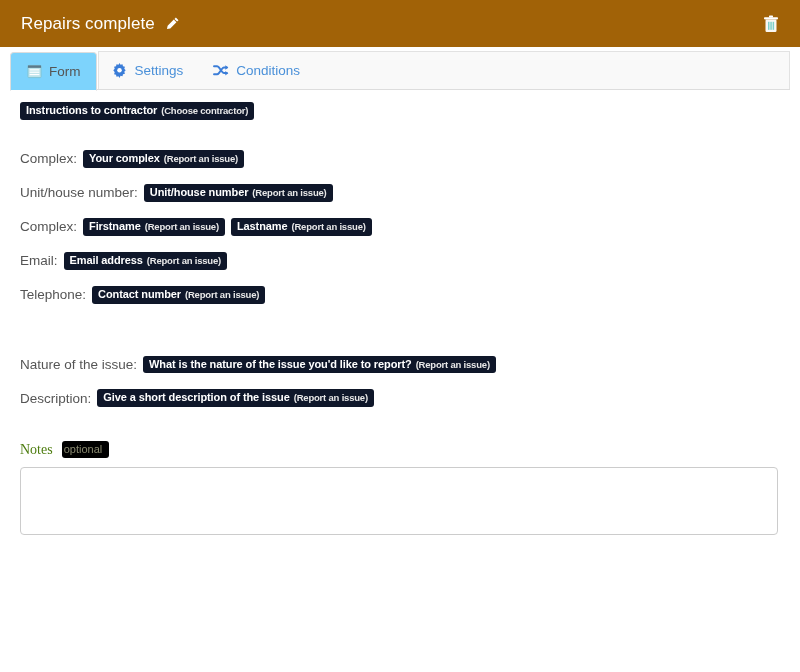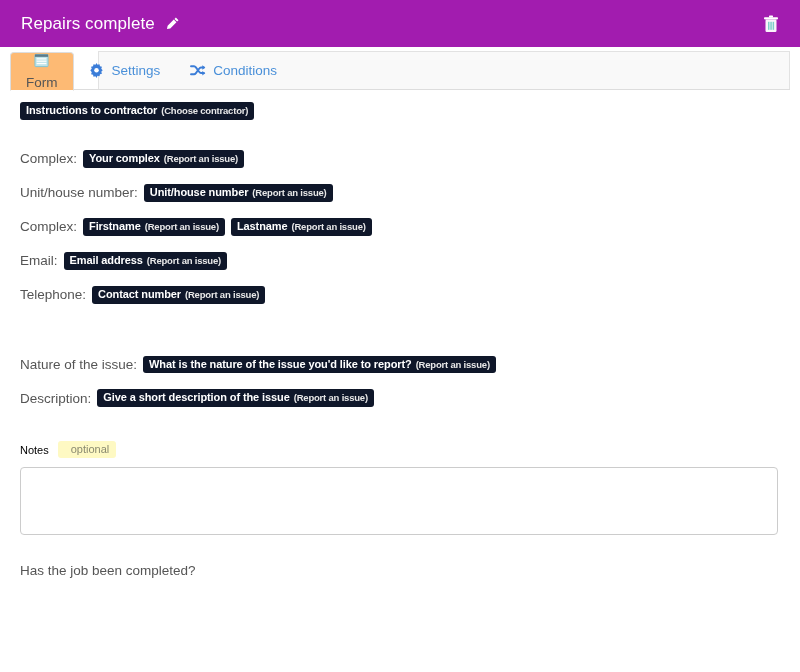--- a/index.html
+++ b/index.html
@@ -8,21 +8,21 @@
     width: 800px; height: 672px;
     background: #ffffff;
     font-family: "Liberation Sans", sans-serif;
     overflow: hidden;
   }
 
   
   .header {
     position: relative;
     height: 47px;
-    background: #a21caf;
+    background: #a16207;
     display: flex;
     align-items: center;
     padding: 0 14px 0 21px;
   }
   .header-title {
     color: #ffffff;
     font-size: 17px;
     font-weight: 400;
     letter-spacing: .1px;
     white-space: nowrap;
@@ -75,27 +75,26 @@
     height: 39px;
     display: flex;
     align-items: center;
     gap: 7px;
     padding: 0 15px;
     font-size: 13.5px;
     cursor: pointer;
     white-space: nowrap;
   }
   .tab.active {
-    background: #fdba74;
+    background: #7dd3fc;
     border: 1px solid #dddddd;
     border-bottom: 1px solid #ffffff;
     border-radius: 4px 4px 0 0;
     color: #555555;
     margin-bottom: -1px;
-    flex-direction: column;
   }
   .tab.inactive {
     color: #4a90d9;
   }
   .tab-icon {
     display: inline-flex;
     align-items: center;
     justify-content: center;
     width: 16px; height: 16px;
   }
@@ -149,28 +148,29 @@
   .spacer-30 { height: 30px; }
 
   
   .notes-head {
     display: flex;
     align-items: center;
     gap: 9px;
     margin-bottom: 9px;
   }
   .notes-label {
-    font-size: 11px;
-    color: #000000;
+    font-size: 14px;
+    color: #4d7c0f;
+    font-family: Liberation Serif, serif;
   }
   .badge-optional {
-    background: #fef9c3;
+    background: #000000;
     color: #8a8a70;
     font-size: 11px;
-    padding: 3px 7px 3px 13px;
+    padding: 3px 7px 3px 2px;
     border-radius: 3px;
     line-height: 1;
   }
   .notes-area {
     width: 758px;
     height: 68px;
     border: 1px solid #cccccc;
     border-radius: 4px;
     background: #ffffff;
     resize: none;
@@ -366,15 +366,14 @@
   
   <div class="notes-head">
     <span class="notes-label">Notes</span>
     <span class="badge-optional">optional</span>
   </div>
   <textarea class="notes-area" placeholder="" style=""></textarea>
 
   <div style="height:24px"></div>
 
   
-  <div class="question">Has the job been completed?</div>
 
 </div>
 
 </body></html>

